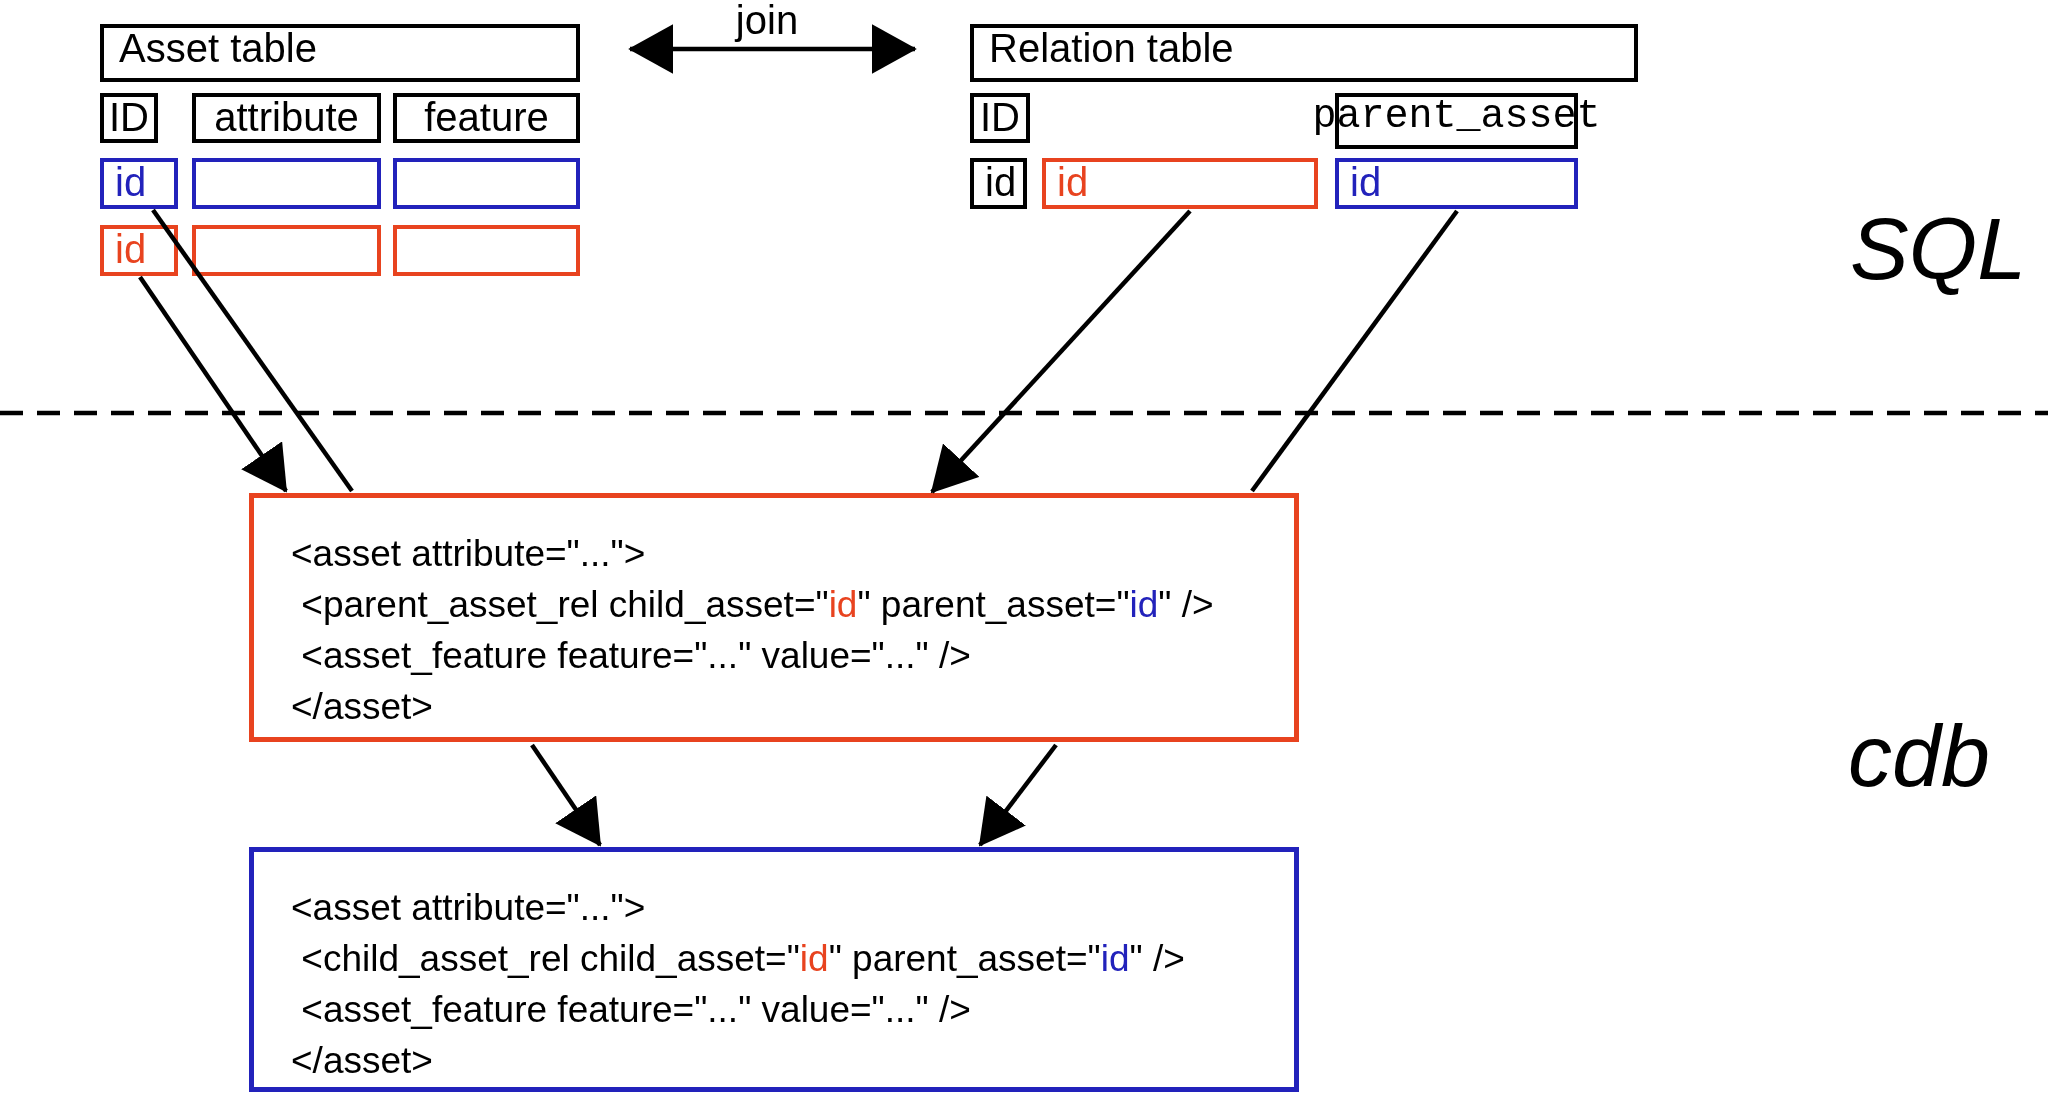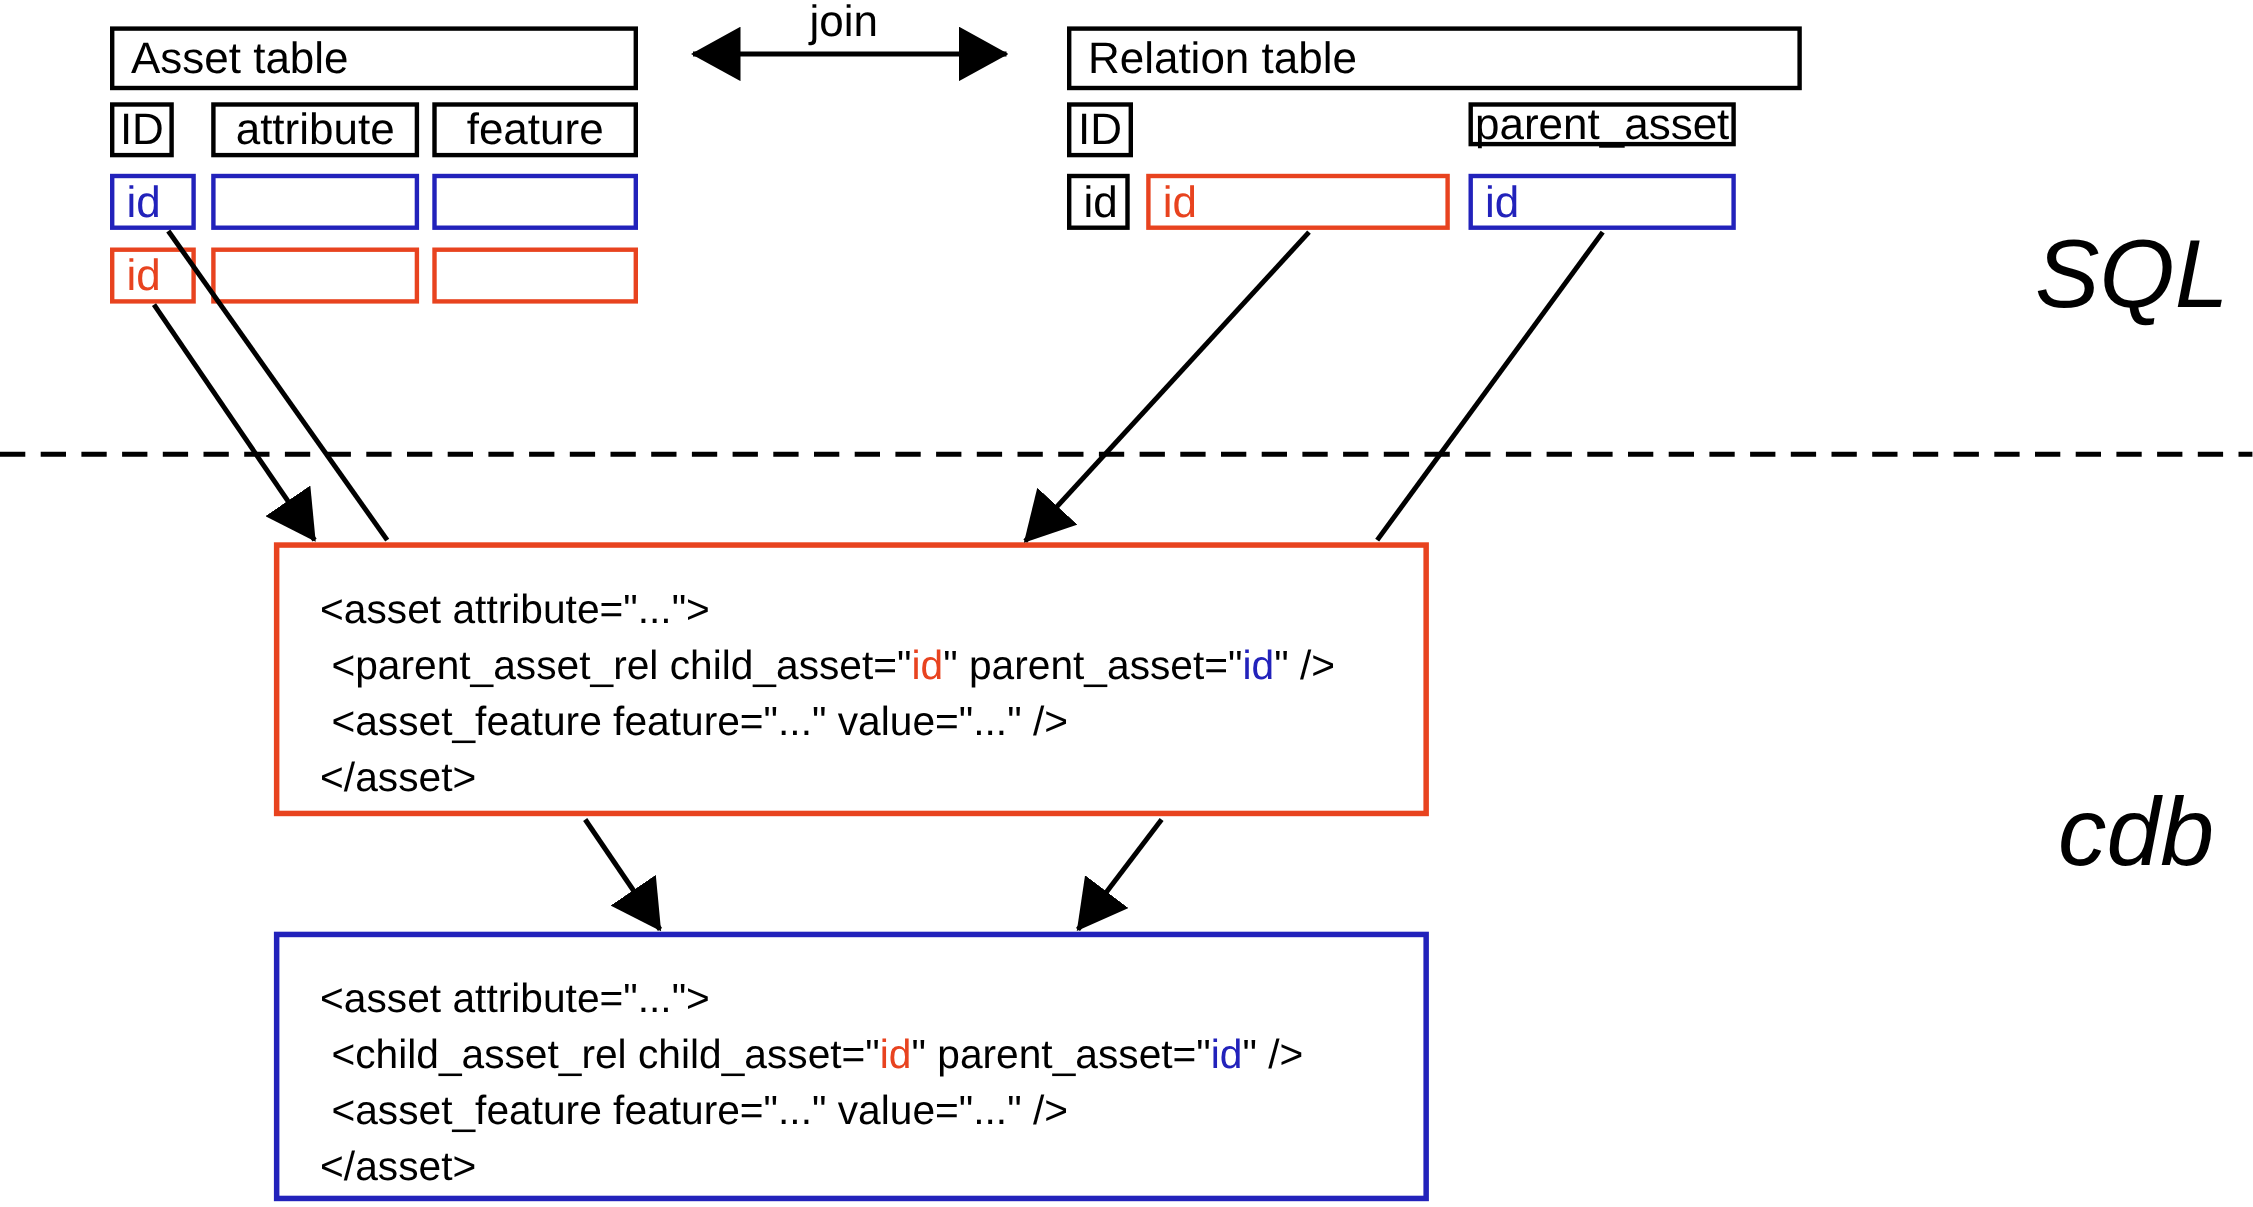--- a/index.html
+++ b/index.html
@@ -3,21 +3,21 @@
 <meta charset="utf-8">
 <style>
   html,body { margin:0; padding:0; background:#ffffff; }
   .stage {
     position:relative; width:2048px; height:1097px; overflow:hidden;
     background:#ffffff; color:#000;
     font-family:"Liberation Sans","DejaVu Sans",sans-serif;
   }
   .abox {
     position:absolute; box-sizing:border-box; background:#ffffff;
-    border:4px solid #000; display:flex; align-items:center;
+    border:4px solid #000; display:flex; align-items:flex-start;
     font-size:40px; line-height:1;
   }
   .title-box { padding-left:15px; }
   .cell-center { justify-content:center; }
   .cell-left { padding-left:11px; }
   .b-red  { border-color:var(--red);  color:var(--red); }
   .b-blue { border-color:var(--blue); color:var(--blue); }
   .b-black{ border-color:#000; color:#000; }
   .code-box {
     position:absolute; box-sizing:border-box; background:#ffffff;
@@ -69,36 +69,36 @@
   </div>
 
   <div class="join-label" style="left:667px; top:0px;">join</div>
 
   <div class="abox title-box" style="left:970px; top:24px; width:668px; height:58px;">
     <span>Relation table</span>
   </div>
   <div class="abox cell-center" style="left:970px; top:93px; width:60px; height:50px;">
     <span>ID</span>
   </div>
-  <div class="abox cell-center" style="left:1335px; top:93px; width:243px; height:40px;">
+  <div class="abox cell-center" style="left:1335px; top:93px; width:243px; height:56px;font-family:Liberation Mono, monospace;">
     <span>parent_asset</span>
   </div>
 
   <div class="abox cell-left b-black" style="left:970px; top:158px; width:57px; height:51px;">
     <span>id</span>
   </div>
   <div class="abox cell-left b-red" style="left:1042px; top:158px; width:276px; height:51px;">
     <span>id</span>
   </div>
   <div class="abox cell-left b-blue" style="left:1335px; top:158px; width:243px; height:51px;">
     <span>id</span>
   </div>
 
   <div class="big-label" style="left:1850px; top:205px;">SQL</div>
-  <div class="big-label" style="left:1848px; top:712px;margin-left:23px;">cdb</div>
+  <div class="big-label" style="left:1848px; top:712px;">cdb</div>
 
   <div class="code-box b-red" style="left:249px; top:493px; width:1050px; height:249px;">
     <div class="code-line"><span style="color: rgb(0, 0, 0);">&lt;asset attribute="..."&gt;</span></div>
     <div class="code-line"><span style="color: rgb(0, 0, 0);"> &lt;parent_asset_rel child_asset="</span><span style="color: rgb(232, 67, 31);">id</span><span style="color: rgb(0, 0, 0);">" parent_asset="</span><span style="color: rgb(34, 34, 187);">id</span><span style="color: rgb(0, 0, 0);">" /&gt;</span></div>
     <div class="code-line"><span style="color: rgb(0, 0, 0);"> &lt;asset_feature feature="..." value="..." /&gt;</span></div>
     <div class="code-line"><span style="color: rgb(0, 0, 0);">&lt;/asset&gt;</span></div>
   </div>
 
   <div class="code-box b-blue" style="left:249px; top:847px; width:1050px; height:245px;">
     <div class="code-line"><span style="color: rgb(0, 0, 0);">&lt;asset attribute="..."&gt;</span></div>

